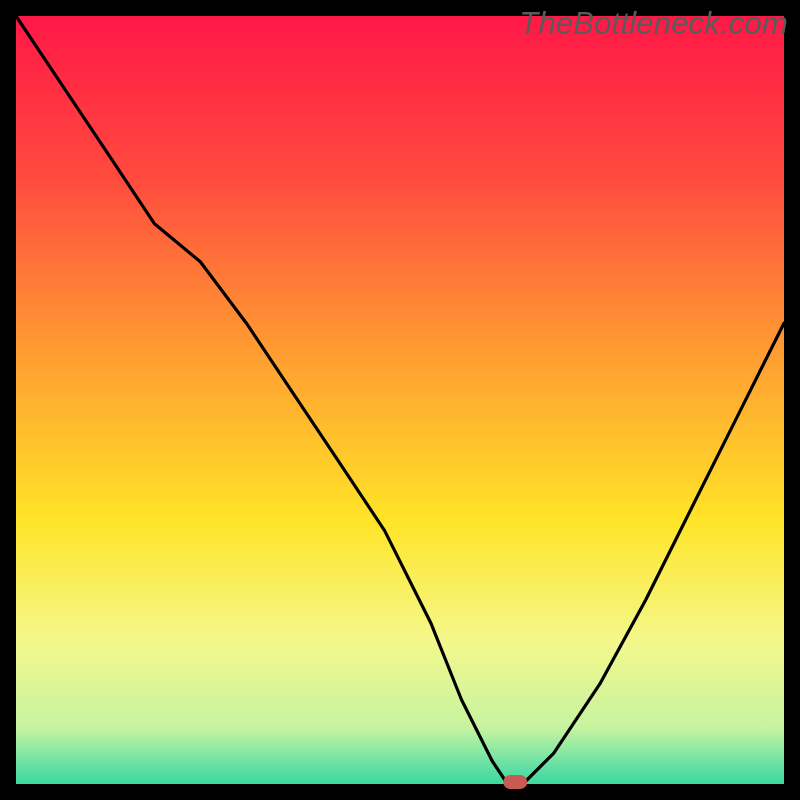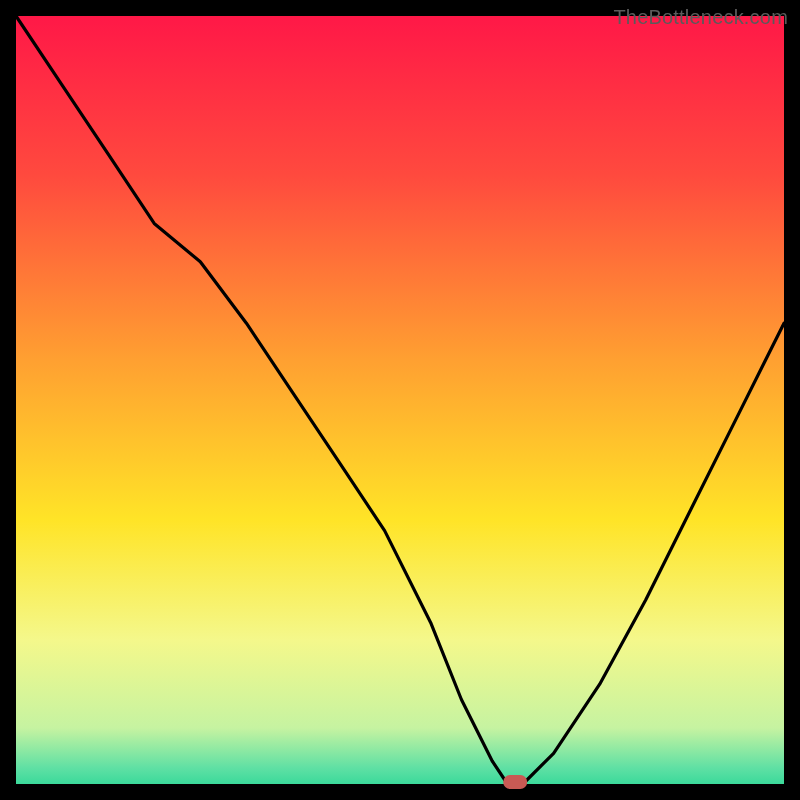--- a/index.html
+++ b/index.html
@@ -11,25 +11,26 @@
   .chart-stage {
     position: relative;
     width: 800px;
     height: 800px;
   }
   .watermark {
     position: absolute;
     top: 6px;
     right: 12px;
     color: #5b5b5b;
-    font-size: 20px;
+    font-size: 31px;
     font-weight: 400;
     letter-spacing: 0.2px;
     z-index: 3;
     user-select: none;
+    font-style: italic;
   }
   svg {
     display: block;
   }
 </style>
 </head>
 <body>
 
 <div class="chart-stage">
 

